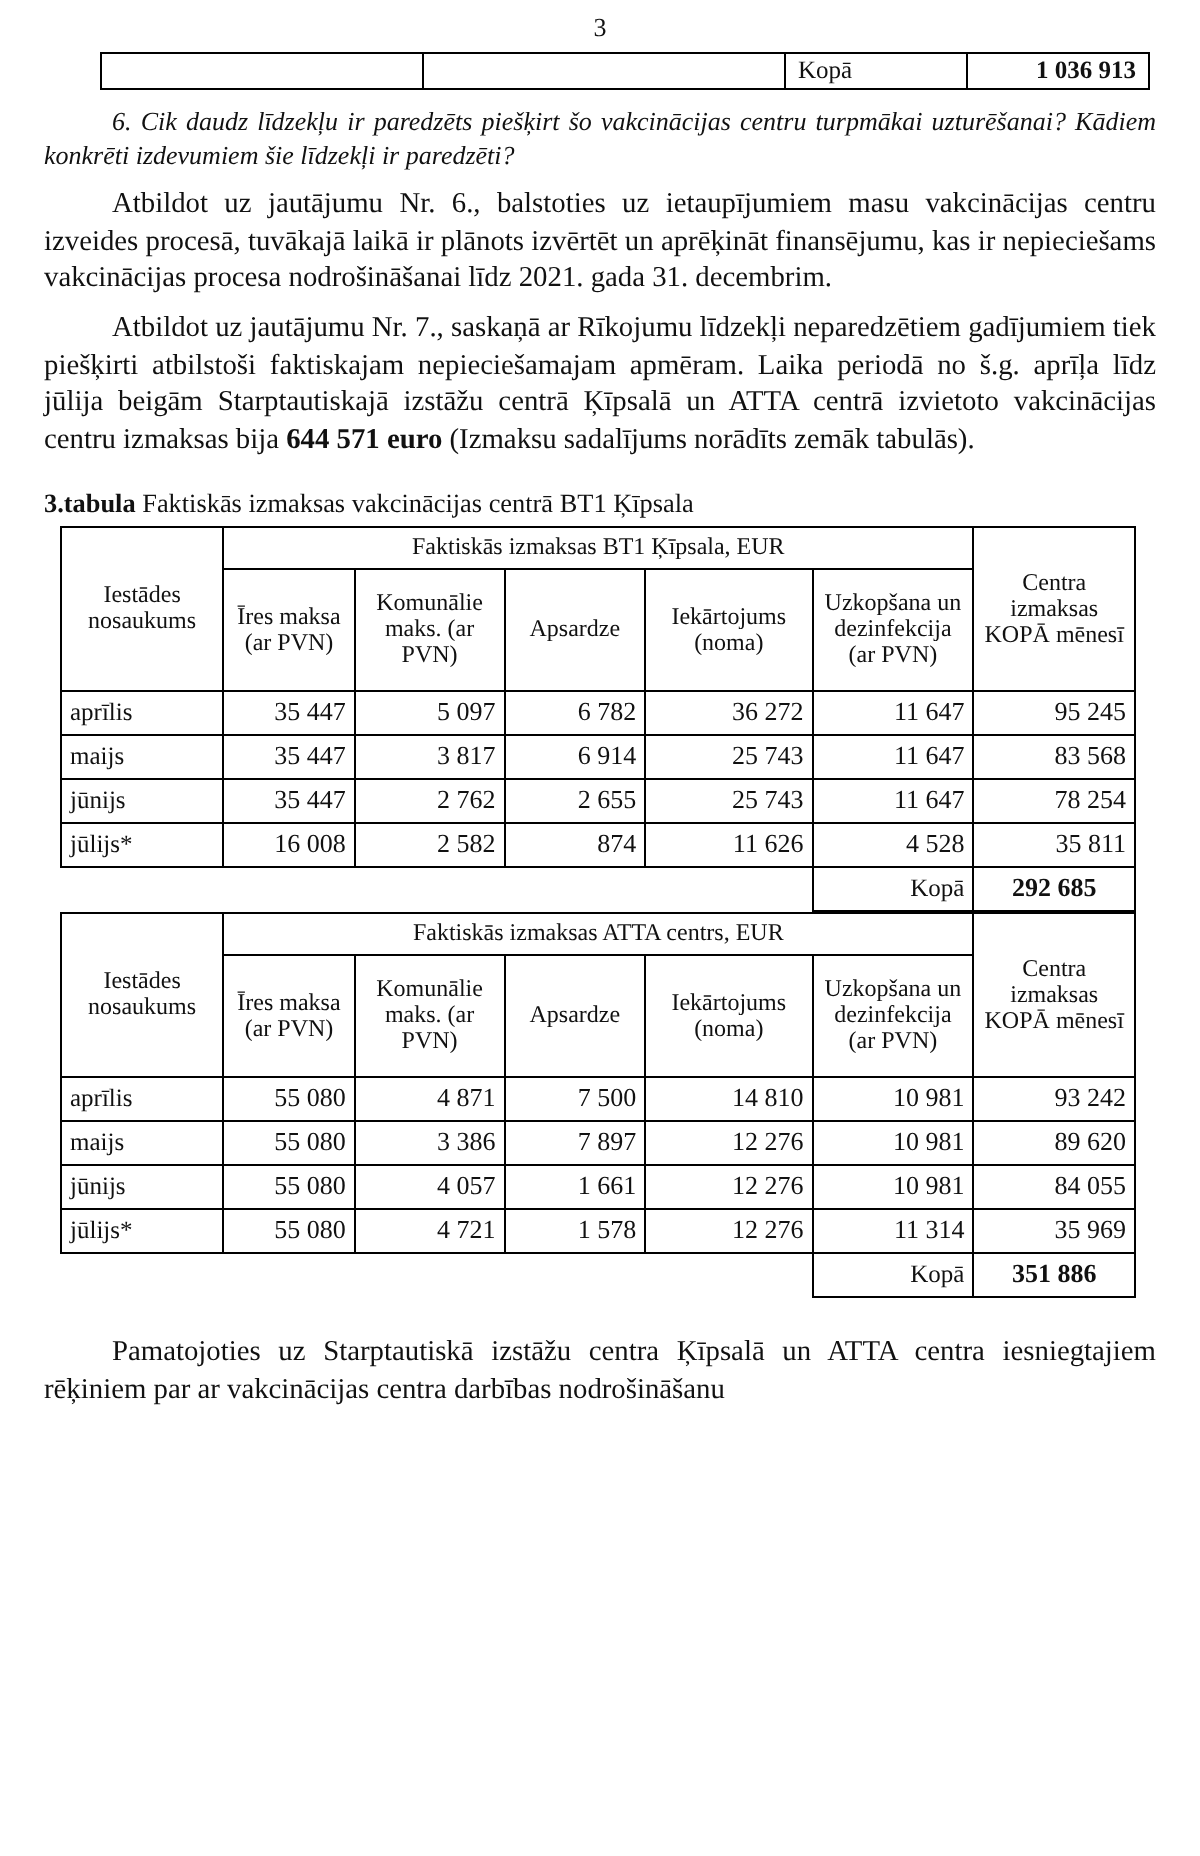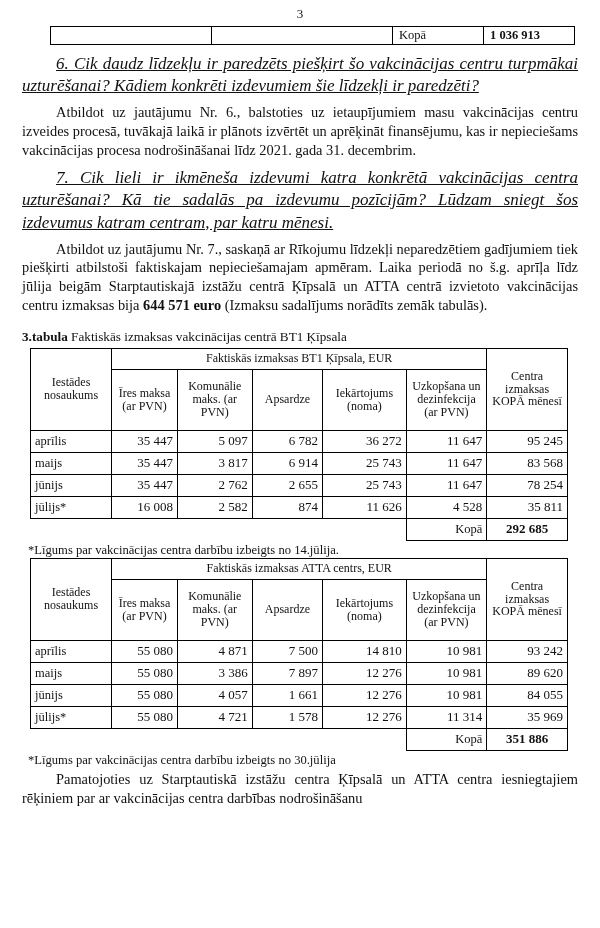--- a/index.html
+++ b/index.html
@@ -41,30 +41,29 @@
   .top-table td {
     border: 1px solid #000;
     height: 17px;
     font-size: 12.5px;
     padding: 0 6px;
     vertical-align: middle;
   }
   .tt-blank1 { width: 148px; }
   .tt-blank2 { width: 168px; }
   .tt-kopa { width: 78px; }
-  .tt-val { width: 78px; text-align: left; font-weight: bold; }
+  .tt-val { width: 78px; text-align: right; font-weight: bold; }
 
   p.q {
     font-style: italic;
-    font-size: 17px;
+    font-size: 13px;
     line-height: 1.30;
     text-align: justify;
     margin: 8px 0 0 0;
     text-indent: 34px;
-    text-decoration: underline;
   }
   p.body {
     font-size: 14.4px;
     line-height: 1.30;
     text-align: justify;
     margin: 6px 0 0 0;
     text-indent: 34px;
   }
   .b { font-weight: bold; margin-top: 47px; }
 
@@ -143,21 +142,21 @@
     font-size: 13px;
   }
   .footnote {
     font-size: 12.6px;
     margin: 2px 0 0 6px;
   }
   .final-p {
     font-size: 14.4px;
     line-height: 1.32;
     text-align: justify;
-    margin-top: 2px;
+    margin-top: 18px;
     text-indent: 34px;
   }
 </style>
 </head>
 <body>
 
 <div class="page">
 
   <div class="page-number">3</div>
 
@@ -171,21 +170,20 @@
         <td class="tt-kopa">Kopā</td>
         <td class="tt-val">1 036 913</td>
       </tr>
     </tbody>
       </table>
 
     <p class="q">6.  Cik daudz līdzekļu ir paredzēts piešķirt šo vakcinācijas centru turpmākai uzturēšanai? Kādiem konkrēti izdevumiem šie līdzekļi ir paredzēti?</p>
 
     <p class="body">Atbildot uz jautājumu Nr. 6., balstoties uz ietaupījumiem masu vakcinācijas centru izveides procesā, tuvākajā laikā ir plānots izvērtēt un aprēķināt finansējumu, kas ir nepieciešams vakcinācijas procesa nodrošināšanai līdz 2021. gada 31. decembrim.</p>
 
-    <p class="q">7.  Cik lieli ir ikmēneša izdevumi katra konkrētā vakcinācijas centra uzturēšanai? Kā tie sadalās pa izdevumu pozīcijām? Lūdzam sniegt šos izdevumus katram centram, par katru mēnesi.</p>
 
     <p class="body"><span>Atbildot uz jautājumu Nr. 7., saskaņā ar Rīkojumu līdzekļi neparedzētiem gadījumiem tiek piešķirti atbilstoši faktiskajam nepieciešamajam apmēram. Laika periodā no š.g. aprīļa līdz jūlija beigām Starptautiskajā izstāžu centrā Ķīpsalā un ATTA centrā izvietoto vakcinācijas centru izmaksas bija </span><span class="b">644 571 euro</span><span> (Izmaksu sadalījums norādīts zemāk tabulās).</span></p>
 
     <h3 class="tbl-title"><span>3.tabula</span><span class="norm"> Faktiskās izmaksas vakcinācijas centrā BT1 Ķīpsala</span></h3>
 
     <table class="data">
       <tbody>
           <tr>
         <th class="c-nosaukums" rowspan="2">Iestādes nosaukums</th>
         <th class="hdr-span" colspan="5">Faktiskās izmaksas BT1 Ķīpsala, EUR</th>
@@ -235,21 +233,20 @@
         <td class="num">35 811</td>
       </tr>
       <tr class="total">
         <td class="total-label noborder" colspan="5"></td>
         <td class="total-label">Kopā</td>
         <td class="total-val">292  685</td>
       </tr>
     </tbody>
       </table>
 
-    <div class="footnote">*Līgums par vakcinācijas centra darbību izbeigts no 14.jūlija.</div>
 
 
     <table class="data">
       <tbody>
           <tr>
         <th class="c-nosaukums" rowspan="2">Iestādes nosaukums</th>
         <th class="hdr-span" colspan="5">Faktiskās izmaksas ATTA centrs, EUR</th>
         <th class="c-kopa" rowspan="2">Centra izmaksas KOPĀ mēnesī</th>
       </tr>
       <tr>
@@ -296,18 +293,17 @@
         <td class="num">35 969</td>
       </tr>
       <tr class="total">
         <td class="total-label noborder" colspan="5"></td>
         <td class="total-label">Kopā</td>
         <td class="total-val">351 886</td>
       </tr>
     </tbody>
       </table>
 
-    <div class="footnote">*Līgums par vakcinācijas centra darbību izbeigts no 30.jūlija</div>
 
     <p class="final-p">Pamatojoties uz Starptautiskā izstāžu centra Ķīpsalā un ATTA centra iesniegtajiem rēķiniem par ar vakcinācijas centra darbības nodrošināšanu</p>
 
   </div>
 </div>
 
 </body></html>

